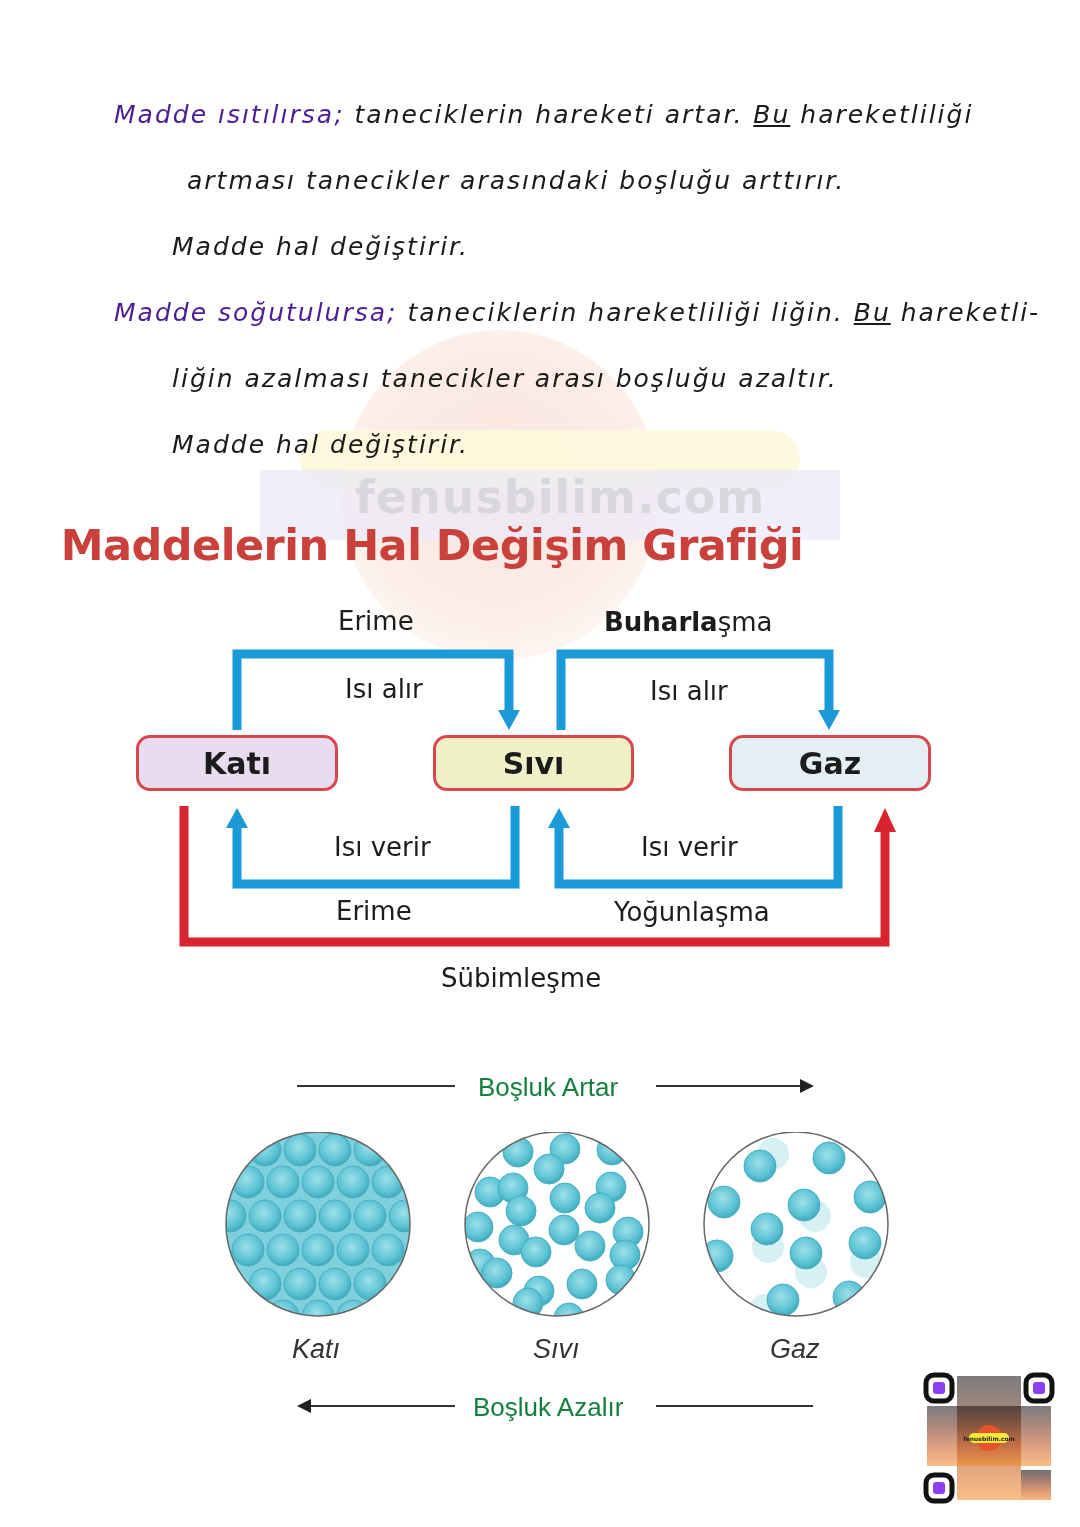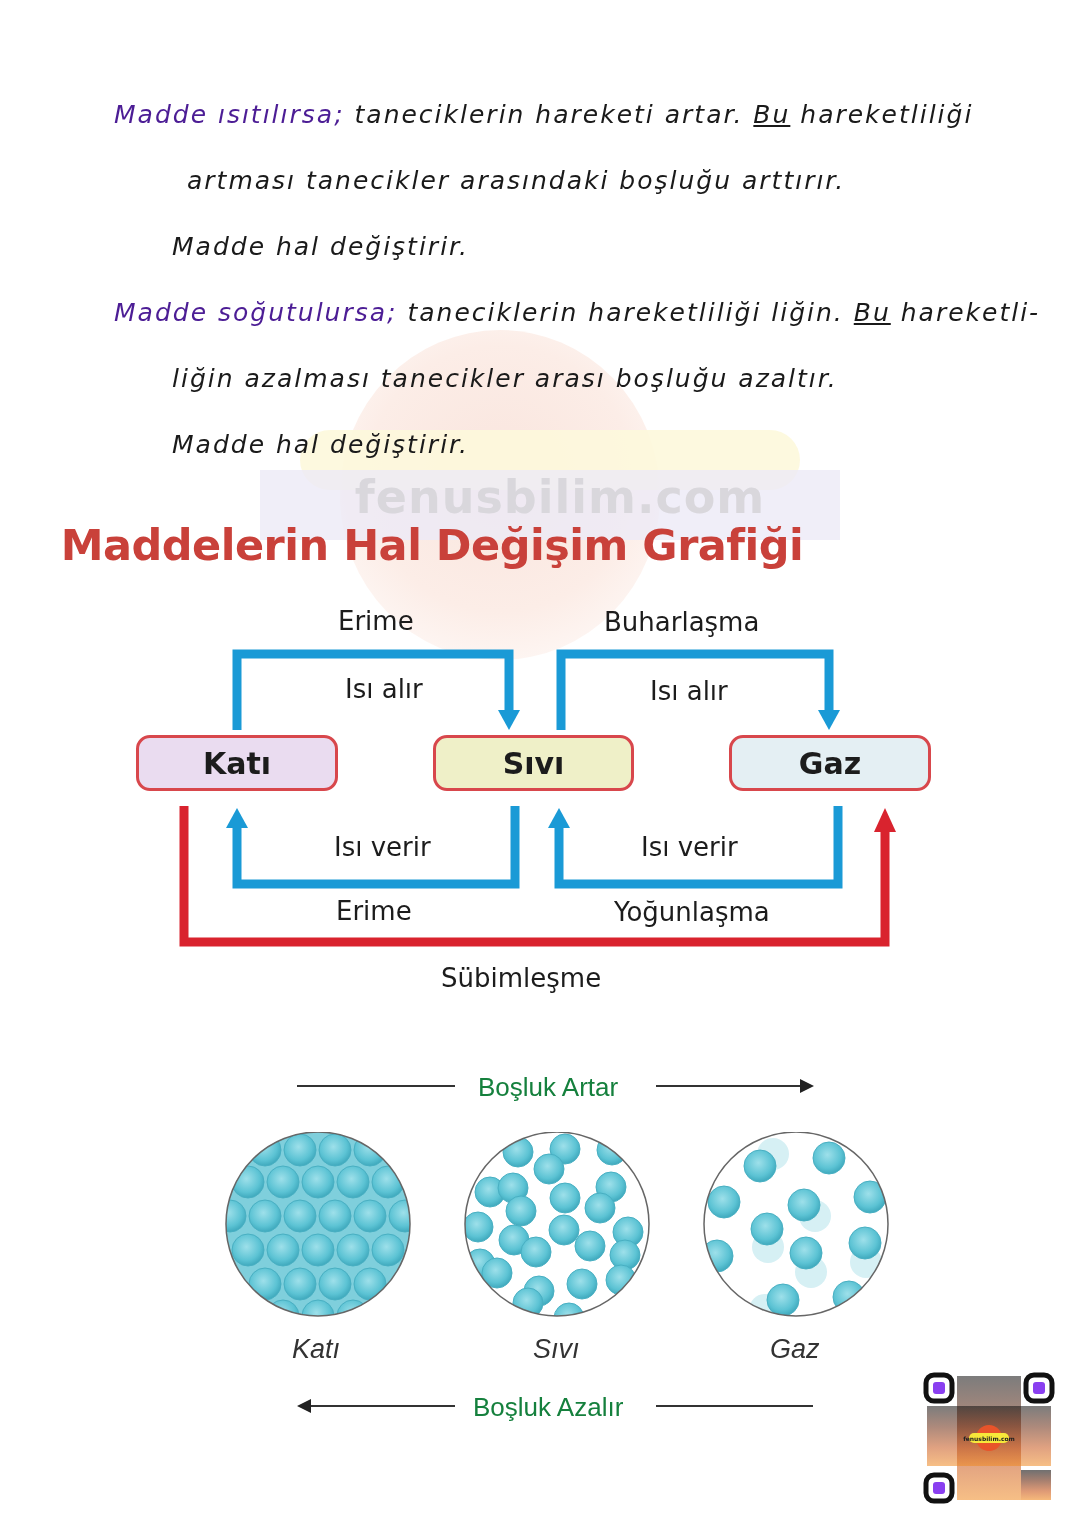--- a/index.html
+++ b/index.html
@@ -62,21 +62,21 @@
     <polygon points="818,710 840,710 829,730"></polygon>
     <polygon points="226,828 248,828 237,808"></polygon>
     <polygon points="548,828 570,828 559,808"></polygon>
   </g>
 
   <polyline points="184,806 184,942 885,942 885,830" fill="none" stroke="#d9232e" stroke-width="9"></polyline>
   <polygon points="874,832 896,832 885,808" fill="#d9232e"></polygon>
 </svg>
 
 <div class="abs lbl bold" style="left:338px; top:606px;">Erime</div>
-<div class="abs lbl" style="left:604px; top:607px;"><span style="font-weight:normal;text-align:center;">Buharla</span><span>şma</span></div>
+<div class="abs lbl" style="left:604px; top:607px;"><span style="font-weight:bold;text-align:center;">Buharla</span><span>şma</span></div>
 <div class="abs lbl" style="left:345px; top:674px;">Isı alır</div>
 <div class="abs lbl" style="left:650px; top:676px;">Isı alır</div>
 <div class="abs lbl" style="left:334px; top:832px;">Isı verir</div>
 <div class="abs lbl" style="left:641px; top:832px;">Isı verir</div>
 <div class="abs lbl" style="left:336px; top:896px;">Erime</div>
 <div class="abs lbl" style="left:603px; top:897px;margin-left:11px;">Yoğunlaşma</div>
 <div class="abs lbl" style="left:441px; top:963px;">Sübimleşme</div>
 
 <div class="abs box" style="left:136px; top:735px; width:202px; background:#eadcf0;">Katı</div>
 <div class="abs box" style="left:433px; top:735px; width:201px; background:#eff0c8;">Sıvı</div>

